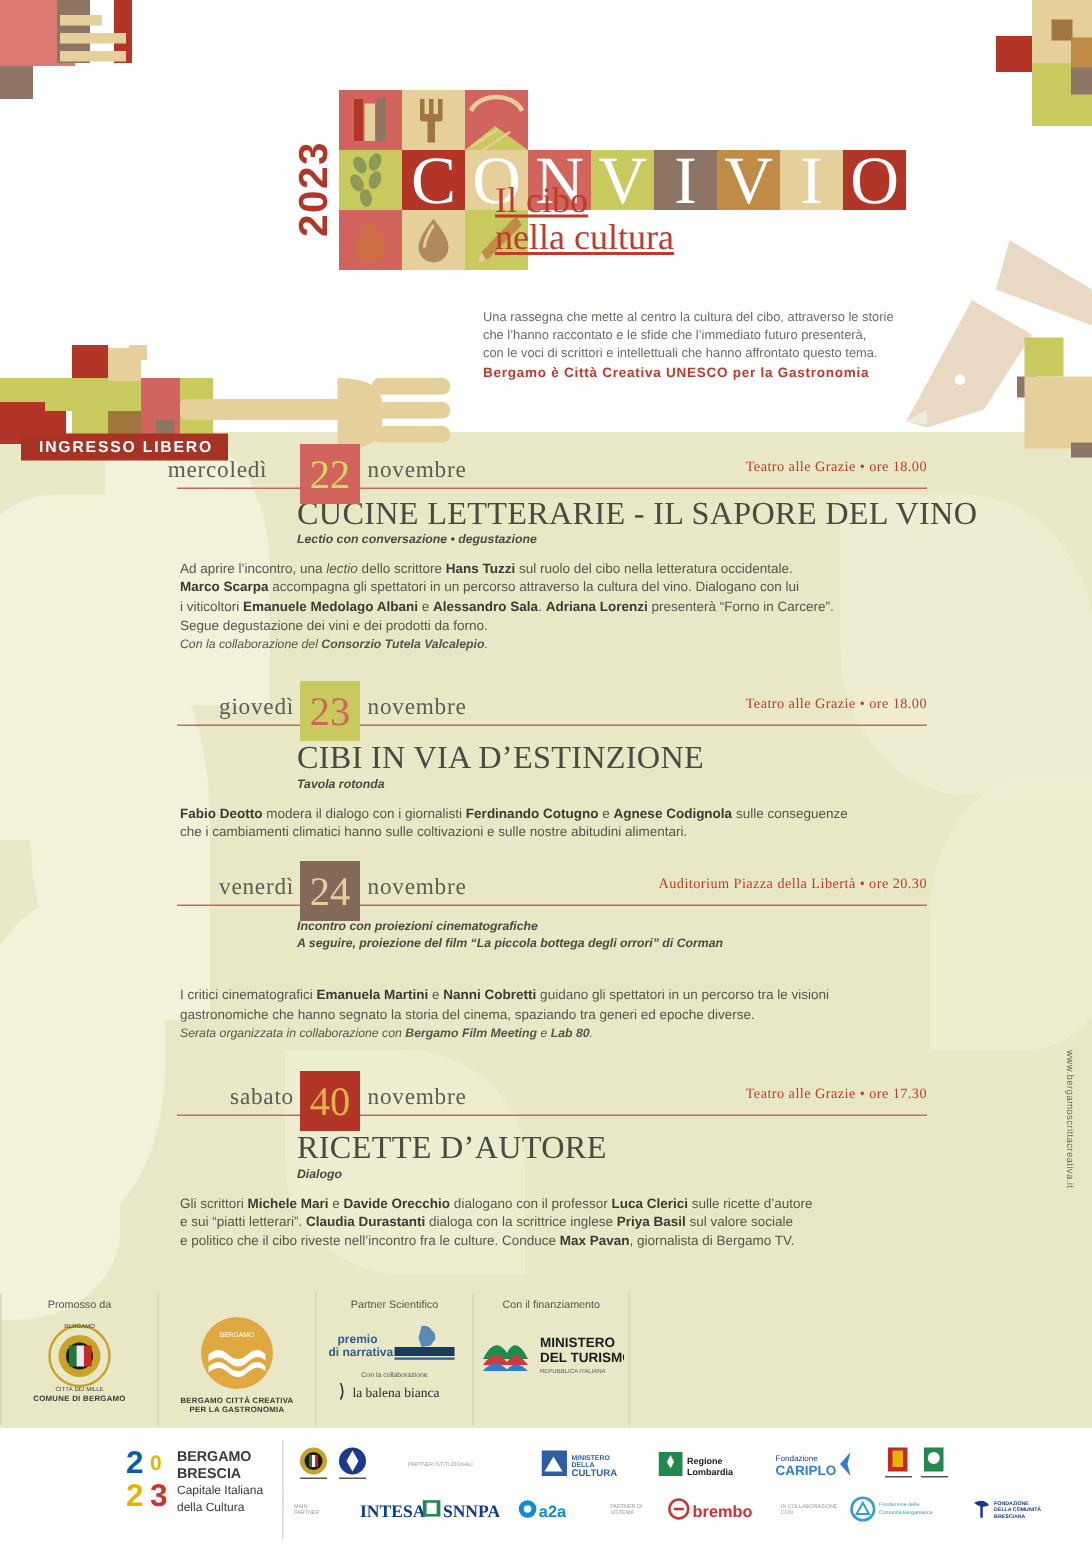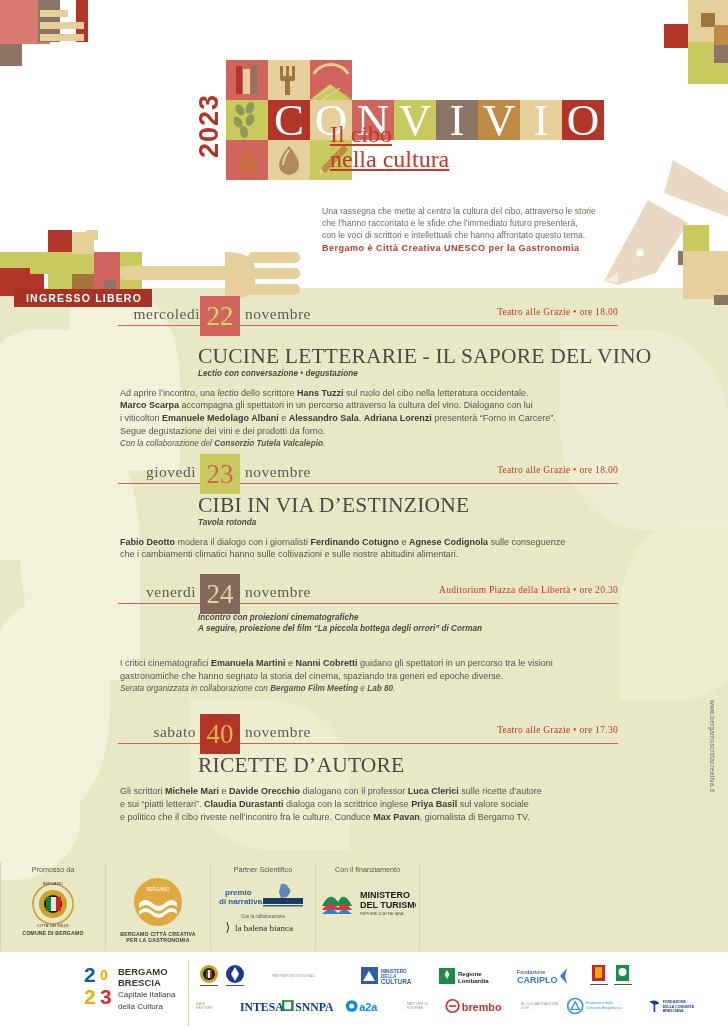--- a/index.html
+++ b/index.html
@@ -331,28 +331,28 @@
     <div>Una rassegna che mette al centro la cultura del cibo, attraverso le storie</div>
     <div>che l’hanno raccontato e le sfide che l’immediato futuro presenterà,</div>
     <div>con le voci di scrittori e intellettuali che hanno affrontato questo tema.</div>
     <div class="hl">Bergamo è Città Creativa UNESCO per la Gastronomia</div>
   </div>
 
   <div id="events-host">
       <div class="event" style="top: 300px;">
         <div class="date-row">
           <div class="date-rule"></div>
-          <div class="dow" style="left:122px; width:78px;">mercoledì</div>
+          <div class="dow" style="left:106px; width:78px;text-align:center;">mercoledì</div>
           <div class="daybox" style="left:200px; background:#d1645c;">
             <div class="daynum" style="color:#d6d764;">22</div>
           </div>
           <div class="month" style="left:245px;">novembre</div>
           <div class="venue">Teatro alle Grazie • ore 18.00</div>
         </div>
-        <div style="margin-left:198px; margin-top:14px;">
+        <div style="margin-left:198px; margin-top:0;">
           <div class="ev-title">CUCINE LETTERARIE - IL SAPORE DEL VINO</div>
           <div class="ev-sub">Lectio con conversazione • degustazione</div>
         </div>
         <div class="ev-body" style="margin-left:120px; margin-top:7px; width:500px;">Ad aprire l’incontro, una <i>lectio</i> dello scrittore <b>Hans Tuzzi</b> sul ruolo del cibo nella letteratura occidentale.<br><b>Marco Scarpa</b> accompagna gli spettatori in un percorso attraverso la cultura del vino. Dialogano con lui<br>i viticoltori <b>Emanuele Medolago Albani</b> e <b>Alessandro Sala</b>. <b>Adriana Lorenzi</b> presenterà “Forno in Carcere”.<br>Segue degustazione dei vini e dei prodotti da forno.</div>
         <div class="ev-note" style="margin-left:120px; width:500px;">Con la collaborazione del <b>Consorzio Tutela Valcalepio</b>.</div>
       </div>
       <div class="event" style="top: 458px;">
         <div class="date-row">
           <div class="date-rule"></div>
           <div class="dow" style="left:118px; width:78px;">giovedì</div>
@@ -389,20 +389,21 @@
           <div class="date-rule"></div>
           <div class="dow" style="left:118px; width:78px;">sabato</div>
           <div class="daybox" style="left:200px; background:#b33527;">
             <div class="daynum" style="color:#e0b24a;">40</div>
           </div>
           <div class="month" style="left:245px;">novembre</div>
           <div class="venue">Teatro alle Grazie • ore 17.30</div>
         </div>
         <div style="margin-left:198px; margin-top:5px;">
           <div class="ev-title">RICETTE D’AUTORE</div>
+          <div class="ev-sub">Dialogo</div>
         </div>
         <div class="ev-body" style="margin-left:120px; margin-top:7px; width:500px;">Gli scrittori <b>Michele Mari</b> e <b>Davide Orecchio</b> dialogano con il professor <b>Luca Clerici</b> sulle ricette d’autore<br>e sui “piatti letterari”. <b>Claudia Durastanti</b> dialoga con la scrittrice inglese <b>Priya Basil</b> sul valore sociale<br>e politico che il cibo riveste nell’incontro fra le culture. Conduce <b>Max Pavan</b>, giornalista di Bergamo TV.</div>
       </div>
     </div>
 
   <div class="vurl">www.bergamoscrittacreativa.it</div>
 
   <div class="logo-row">
 
     <div class="logo-cell">

